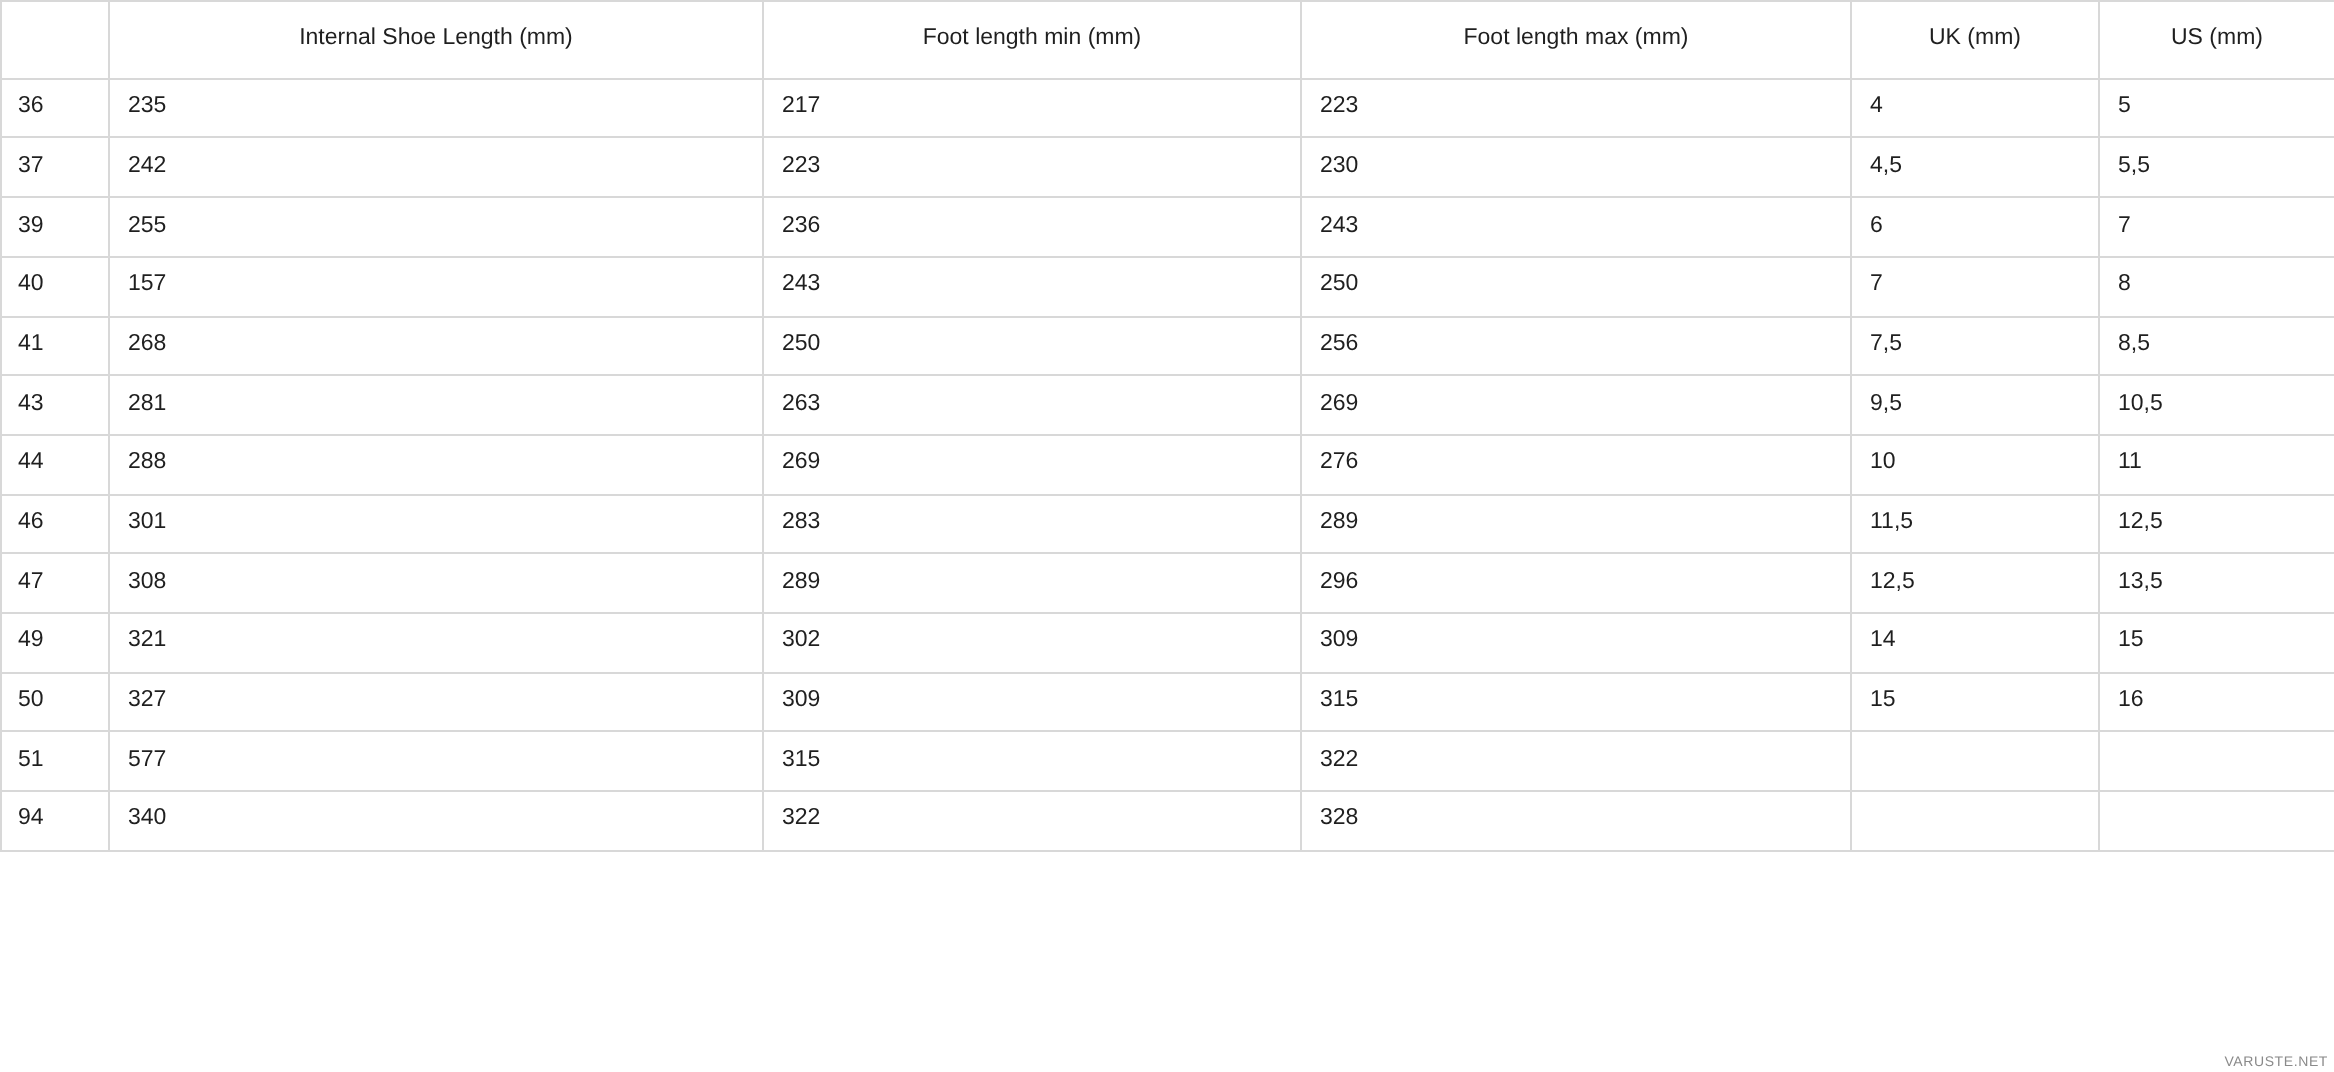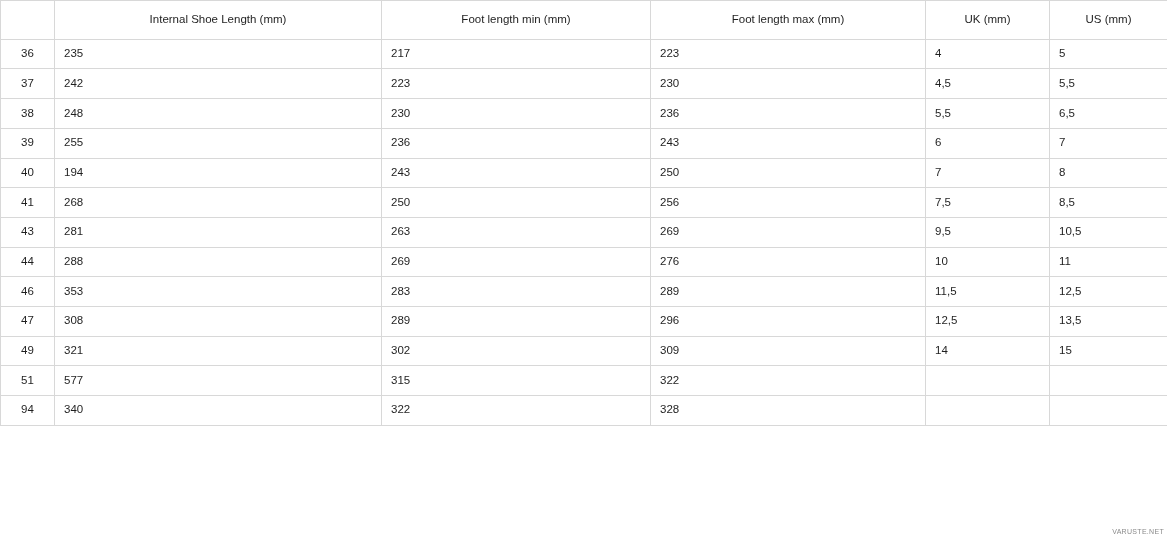--- a/index.html
+++ b/index.html
@@ -38,21 +38,21 @@
     padding: 12px 6px;
   }
   table.size-table thead th.col-size {
     text-align: left;
   }
   table.size-table tbody td {
     text-align: left;
     padding: 0 0 0 9px;
   }
   table.size-table tbody td.col-size {
-    padding-left: 20px;
+    padding-left: 8px;
   }
   
   col.c0 { width: 54px; }
   col.c1 { width: 327px; }
   col.c2 { width: 269px; }
   col.c3 { width: 275px; }
   col.c4 { width: 124px; }
   col.c5 { width: 118px; }
 
   .watermark {
@@ -99,38 +99,30 @@
     </tr>
     <tr>
       <td class="col-size">37</td>
       <td>242</td>
       <td>223</td>
       <td>230</td>
       <td>4,5</td>
       <td>5,5</td>
     </tr>
     <tr>
-      <td class="col-size">38</td>
-      <td>248</td>
-      <td>230</td>
-      <td>236</td>
-      <td>5,5</td>
-      <td>6,5</td>
-    </tr>
-    <tr>
       <td class="col-size">39</td>
       <td>255</td>
       <td>236</td>
       <td>243</td>
       <td>6</td>
       <td>7</td>
     </tr>
     <tr>
       <td class="col-size">40</td>
-      <td>194</td>
+      <td>157</td>
       <td>243</td>
       <td>250</td>
       <td>7</td>
       <td>8</td>
     </tr>
     <tr>
       <td class="col-size">41</td>
       <td>268</td>
       <td>250</td>
       <td>256</td>
@@ -148,21 +140,21 @@
     <tr>
       <td class="col-size">44</td>
       <td>288</td>
       <td>269</td>
       <td>276</td>
       <td>10</td>
       <td>11</td>
     </tr>
     <tr>
       <td class="col-size">46</td>
-      <td>353</td>
+      <td>301</td>
       <td>283</td>
       <td>289</td>
       <td>11,5</td>
       <td>12,5</td>
     </tr>
     <tr>
       <td class="col-size">47</td>
       <td>308</td>
       <td>289</td>
       <td>296</td>
@@ -171,20 +163,28 @@
     </tr>
     <tr>
       <td class="col-size">49</td>
       <td>321</td>
       <td>302</td>
       <td>309</td>
       <td>14</td>
       <td>15</td>
     </tr>
     <tr>
+      <td class="col-size">50</td>
+      <td>327</td>
+      <td>309</td>
+      <td>315</td>
+      <td>15</td>
+      <td>16</td>
+    </tr>
+    <tr>
       <td class="col-size">51</td>
       <td>577</td>
       <td>315</td>
       <td>322</td>
       <td></td>
       <td></td>
     </tr>
     <tr>
       <td class="col-size">94</td>
       <td>340</td>

